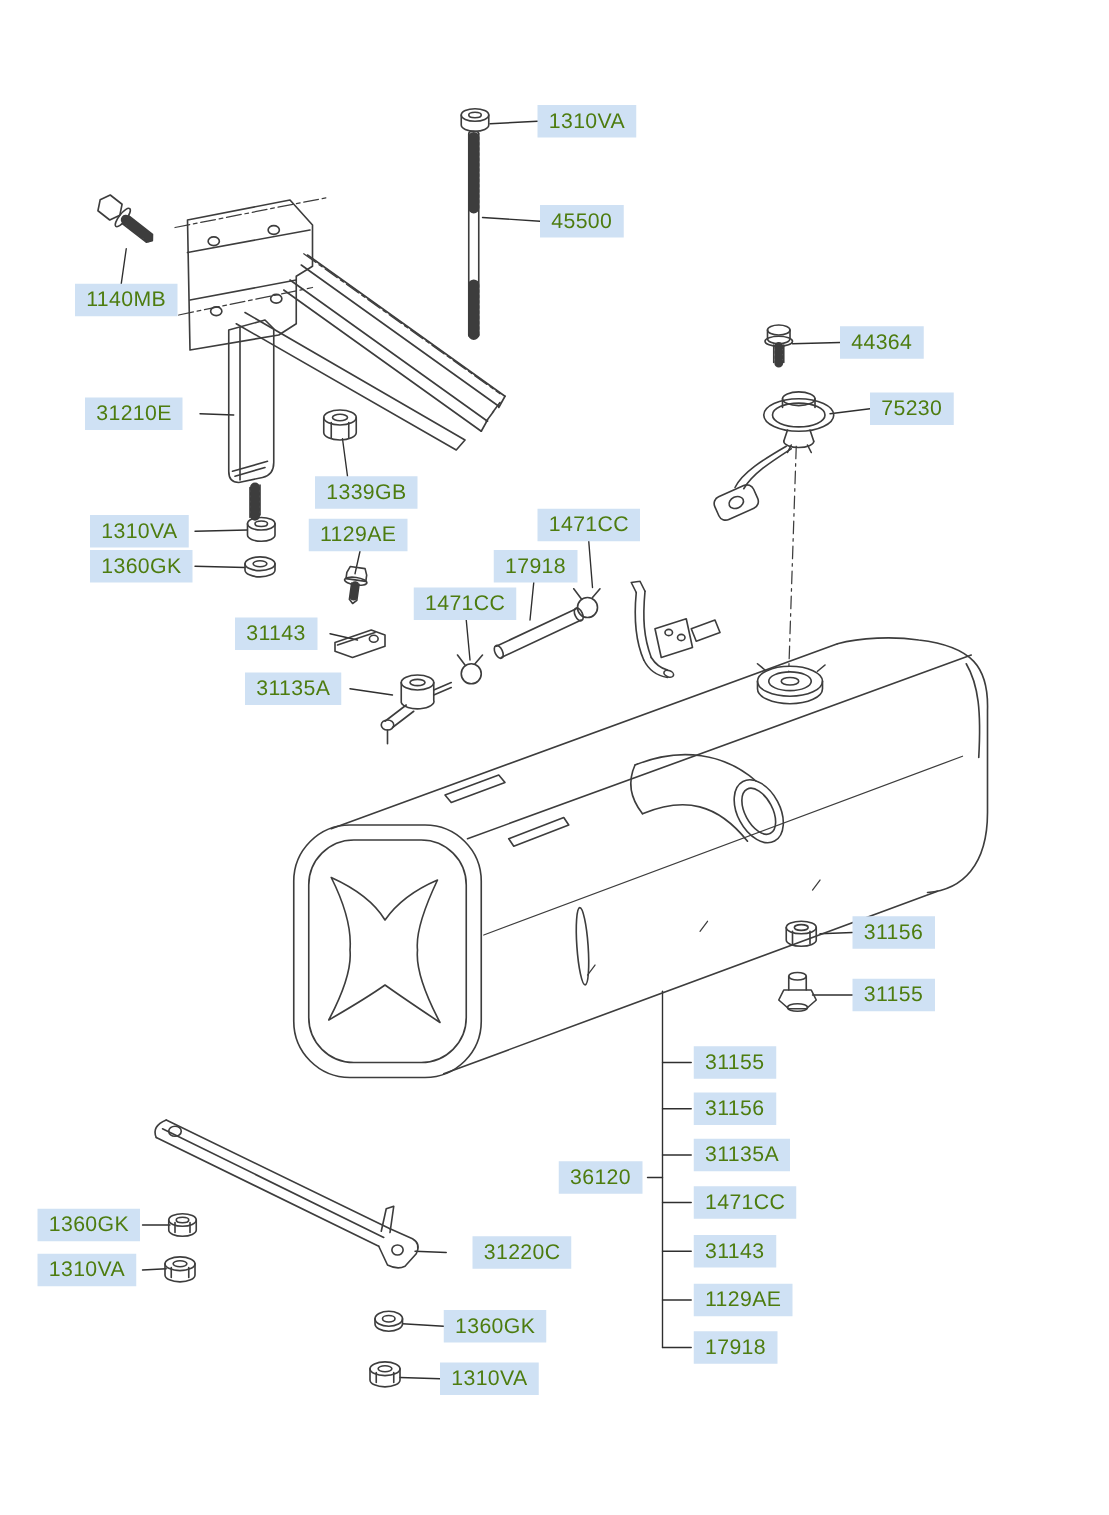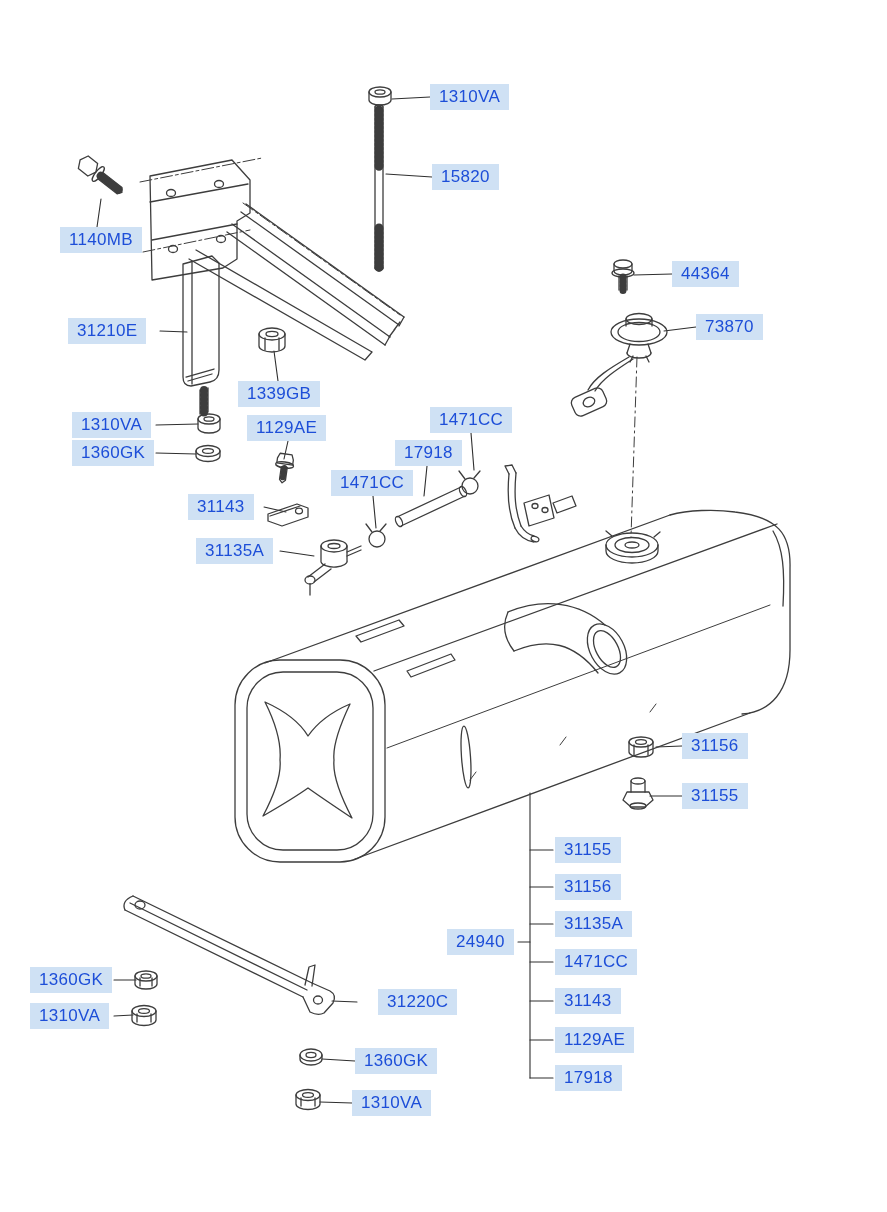--- a/index.html
+++ b/index.html
@@ -1,19 +1,19 @@
 <!DOCTYPE html>
 <html><head>
 <meta charset="utf-8">
 <style>
   html,body{margin:0;padding:0;background:#ffffff;}
   #stage{position:relative;width:887px;height:1212px;background:#ffffff;overflow:hidden;
          font-family:"Liberation Sans",sans-serif;}
   #art{position:absolute;left:0;top:0;}
-  .lbl{position:absolute;background:#cfe1f4;color:#1d4ed8;
+  .lbl{position:absolute;background:#cfe1f4;color:#4d7c0f;
        font:17px/22px "Liberation Sans",sans-serif;
        padding:2px 9px;white-space:nowrap;letter-spacing:0.3px;text-align:right;}
 </style>
 </head>
 <body>
 
 <div id="stage">
 
 <svg id="art" width="887" height="1212" viewBox="0 0 887 1212" fill="none" stroke="#3d3d3d" stroke-width="1.3" stroke-linecap="round" stroke-linejoin="round">
 
@@ -260,40 +260,40 @@
   </g>
   <g>
     <ellipse cx="308" cy="1095" rx="12" ry="5.5"></ellipse>
     <path d="M296,1095 L296,1104 A12,5.5 0 0 0 320,1104 L320,1095"></path>
     <ellipse cx="308" cy="1095" rx="5.5" ry="2.4"></ellipse>
     <path d="M301,1098 L301,1106 M315,1098 L315,1106"></path>
   </g>
 </svg>
 
 <div class="lbl" style="left:430px;top:84px">1310VA</div>
-<div class="lbl" style="left:432px;top:164px">15820</div>
+<div class="lbl" style="left:432px;top:164px">45500</div>
 <div class="lbl" style="left:60px;top:227px">1140MB</div>
 <div class="lbl" style="left:672px;top:261px">44364</div>
-<div class="lbl" style="left:696px;top:314px">73870</div>
+<div class="lbl" style="left:696px;top:314px">75230</div>
 <div class="lbl" style="left:68px;top:318px">31210E</div>
-<div class="lbl" style="left:238px;top:381px">1339GB</div>
+<div class="lbl" style="left:252px;top:381px">1339GB</div>
 <div class="lbl" style="left:72px;top:412px">1310VA</div>
 <div class="lbl" style="left:247px;top:415px">1129AE</div>
 <div class="lbl" style="left:72px;top:440px">1360GK</div>
 <div class="lbl" style="left:430px;top:407px">1471CC</div>
 <div class="lbl" style="left:395px;top:440px">17918</div>
 <div class="lbl" style="left:331px;top:470px">1471CC</div>
 <div class="lbl" style="left:188px;top:494px">31143</div>
 <div class="lbl" style="left:196px;top:538px">31135A</div>
 <div class="lbl" style="left:682px;top:733px">31156</div>
 <div class="lbl" style="left:682px;top:783px">31155</div>
 <div class="lbl" style="left:555px;top:837px">31155</div>
 <div class="lbl" style="left:555px;top:874px">31156</div>
 <div class="lbl" style="left:555px;top:911px">31135A</div>
-<div class="lbl" style="left:447px;top:929px">24940</div>
+<div class="lbl" style="left:447px;top:929px">36120</div>
 <div class="lbl" style="left:555px;top:949px">1471CC</div>
 <div class="lbl" style="left:555px;top:988px">31143</div>
 <div class="lbl" style="left:555px;top:1027px">1129AE</div>
 <div class="lbl" style="left:555px;top:1065px">17918</div>
 <div class="lbl" style="left:30px;top:967px">1360GK</div>
 <div class="lbl" style="left:30px;top:1003px">1310VA</div>
 <div class="lbl" style="left:378px;top:989px">31220C</div>
 <div class="lbl" style="left:355px;top:1048px">1360GK</div>
 <div class="lbl" style="left:352px;top:1090px">1310VA</div>
 

